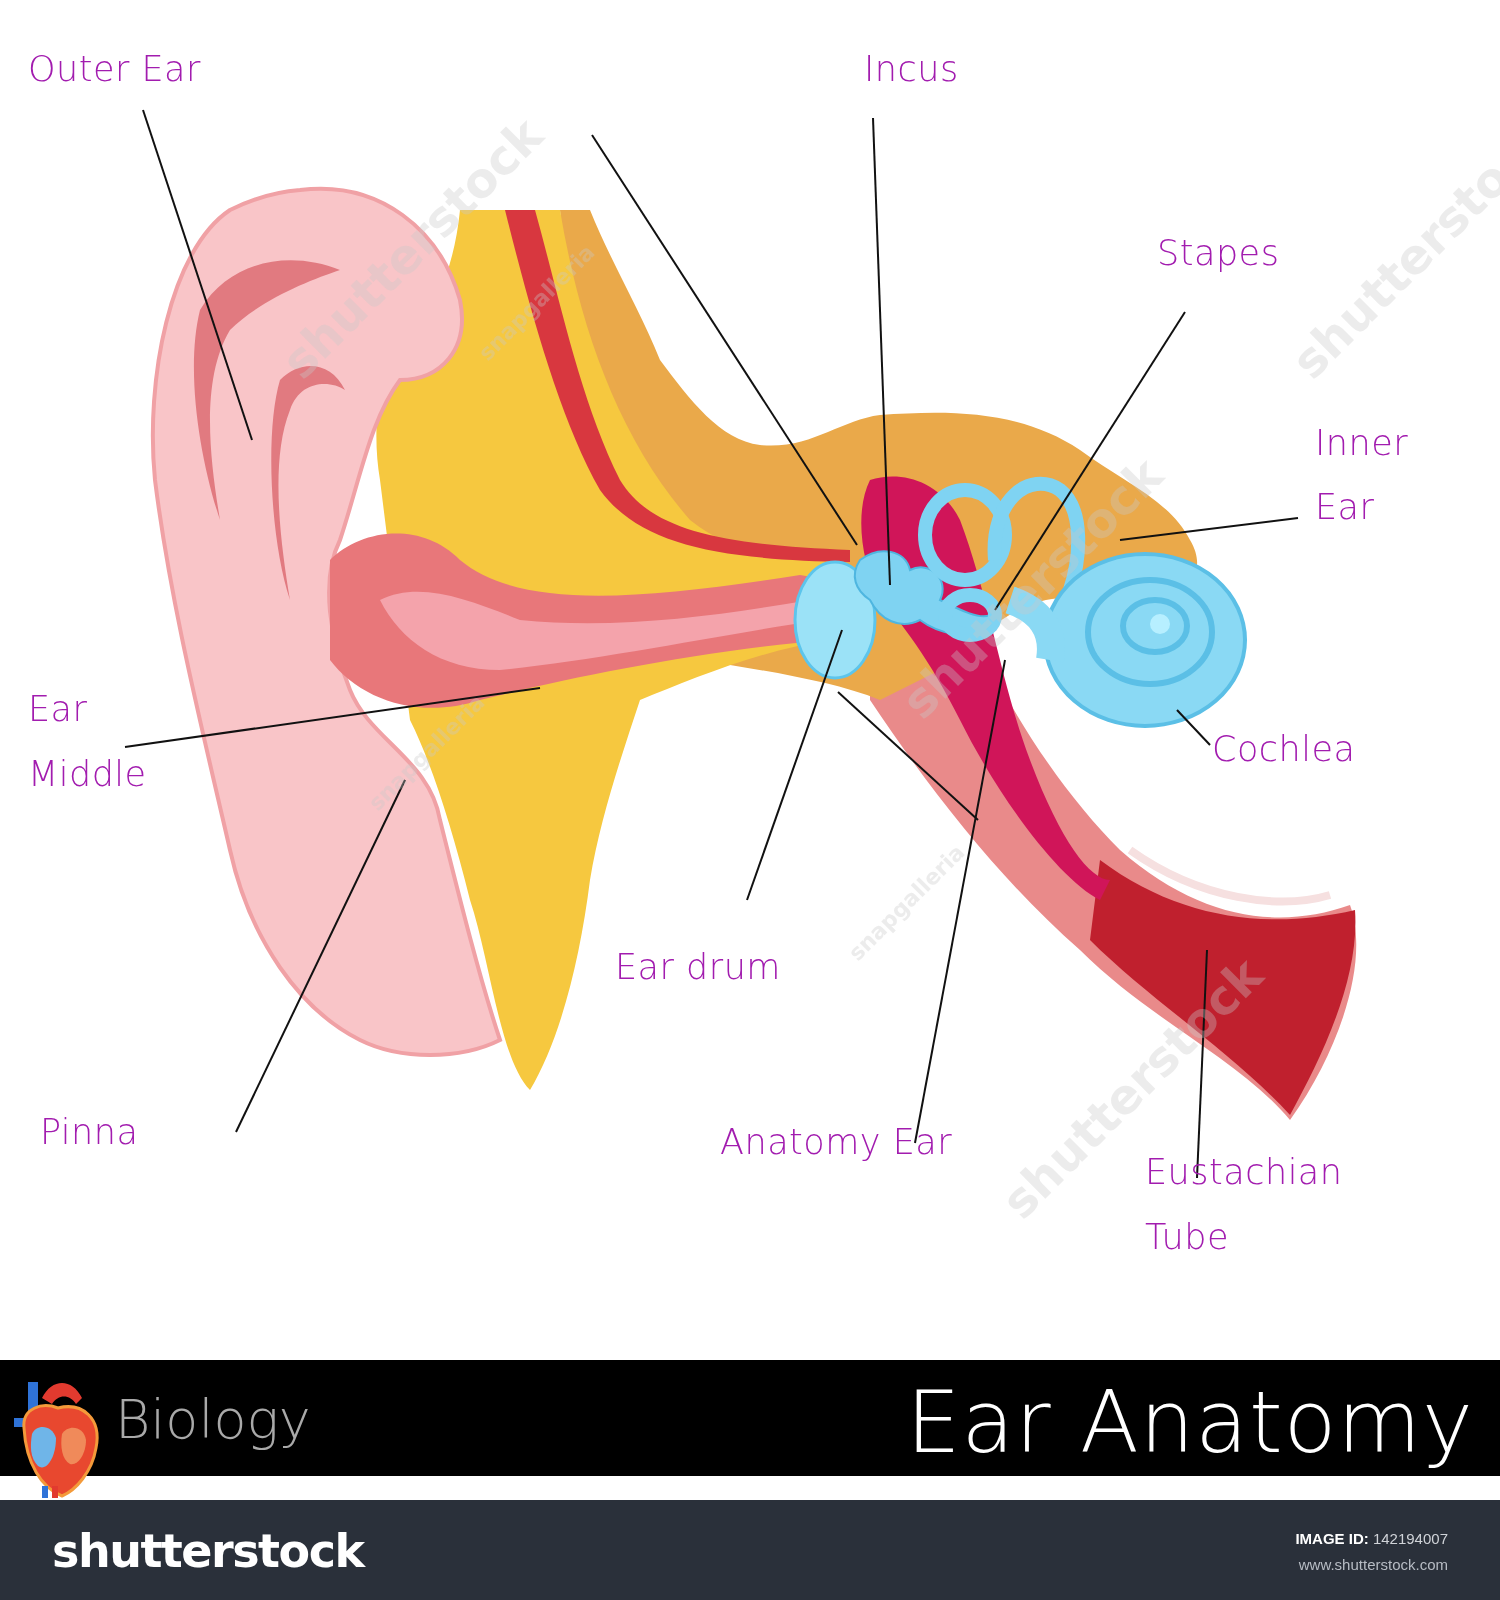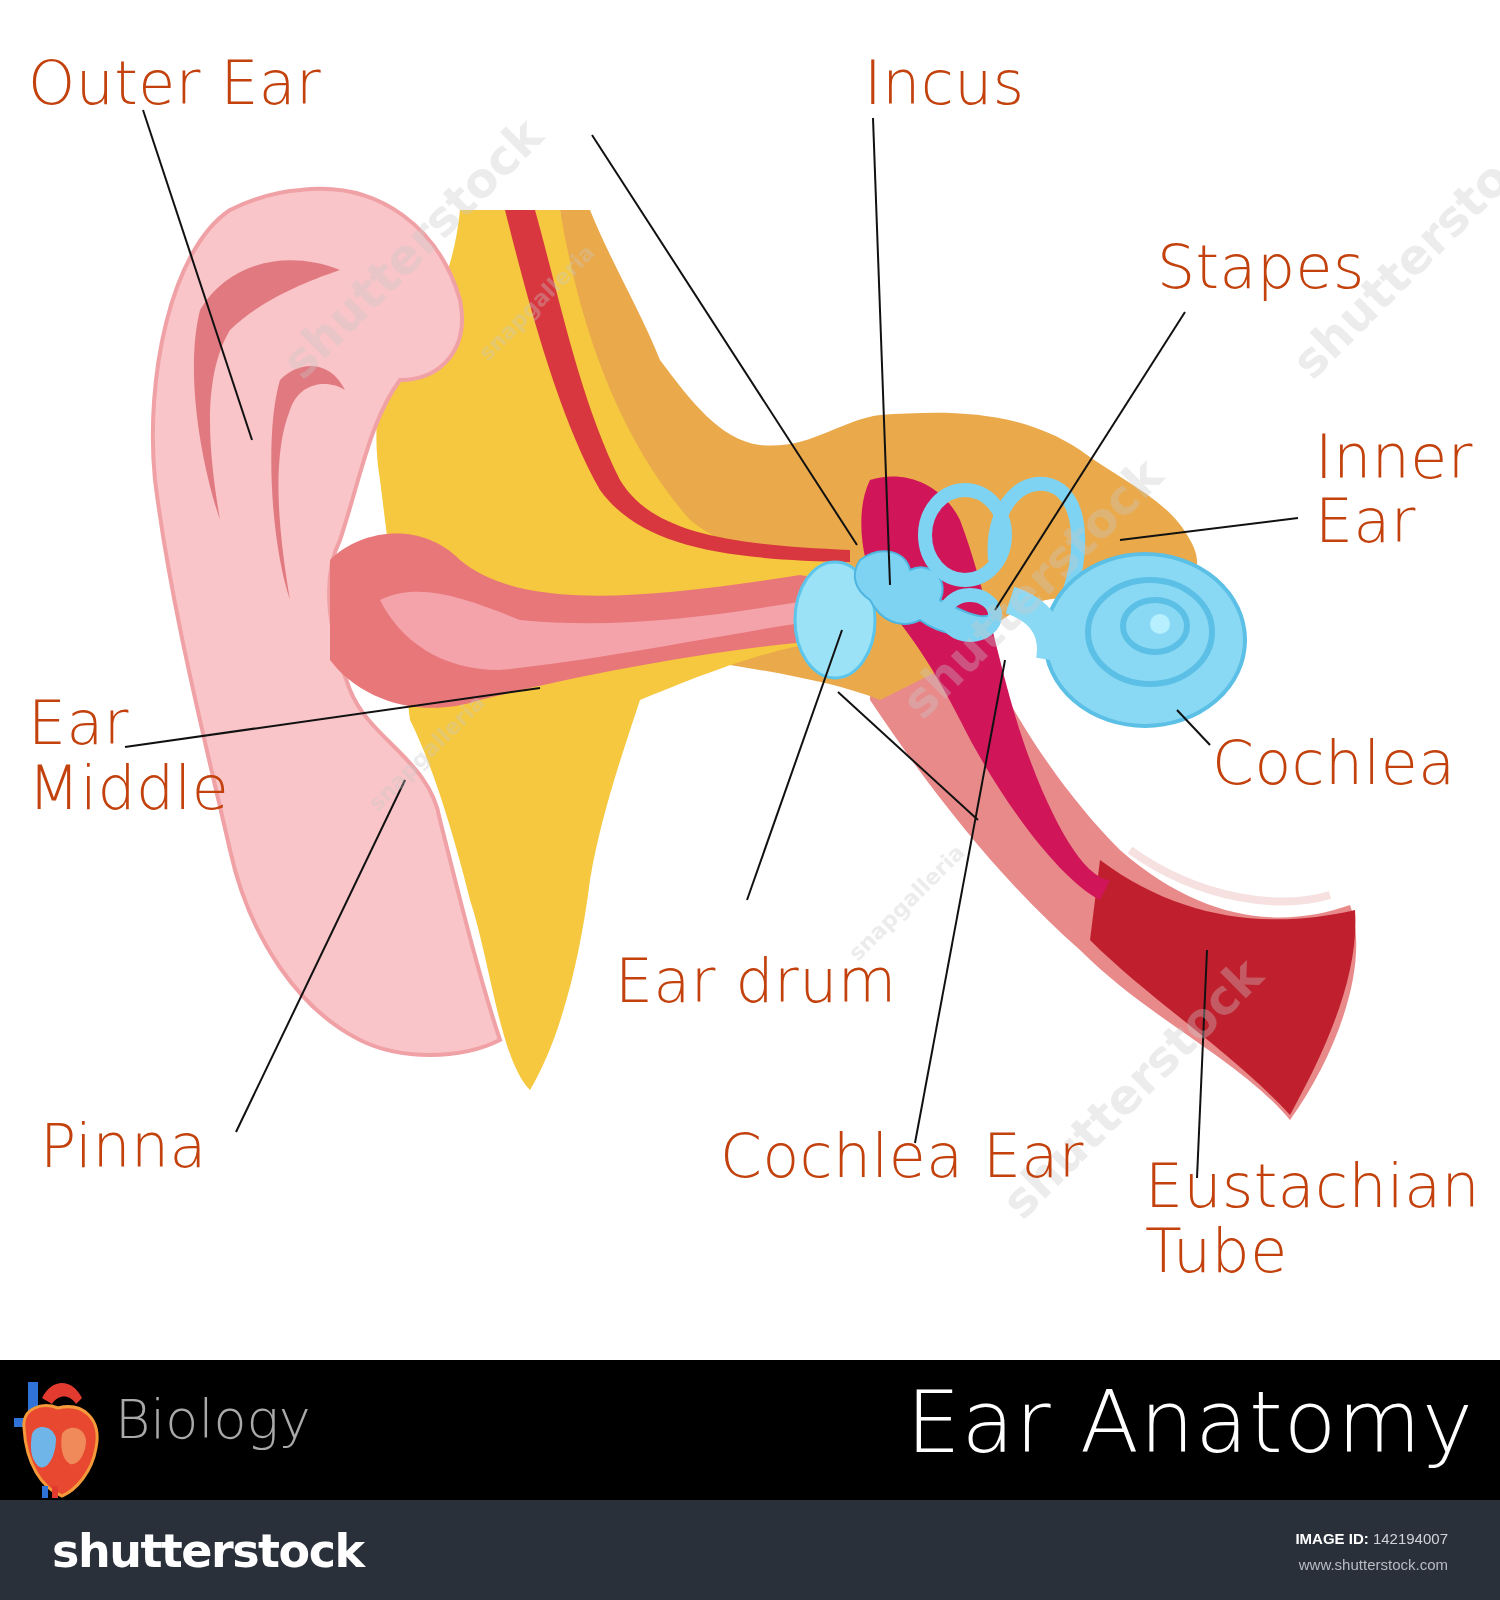--- a/index.html
+++ b/index.html
@@ -1,20 +1,20 @@
 <!DOCTYPE html>
 <html><head>
 <meta charset="utf-8">
 <style>
   html, body { margin: 0; padding: 0; }
   body { width: 1500px; height: 1600px; position: relative; background: #ffffff; overflow: hidden; font-family: "DejaVu Sans", sans-serif; }
   #stage { position: absolute; left: 0; top: 0; width: 1500px; height: 1360px; background: #ffffff; }
   #diagram-svg { position: absolute; left: 0; top: 0; }
-  .label { position: absolute; color: #c2410c; font-family: "DejaVu Sans", sans-serif; font-weight: 300; font-size: 60px; line-height: 1.12; letter-spacing: 0.5px; white-space: nowrap; }
-  #title-bar { position: absolute; left: 0; top: 1360px; width: 1500px; height: 140px; background: #000; }
+  .label { position: absolute; color: #a21caf; font-family: "DejaVu Sans", sans-serif; font-weight: 300; font-size: 35px; line-height: 1.12; letter-spacing: 0.5px; white-space: nowrap; }
+  #title-bar { position: absolute; left: 0; top: 1360px; width: 1500px; height: 116px; background: #000; }
   #biology-text { position: absolute; left: 115px; top: 28px; font-size: 54px; color: #a9a9a9; font-family: "DejaVu Sans", sans-serif; font-weight: 300; }
   #main-title { position: absolute; right: 26px; top: 12px; font-size: 86px; color: #fff; font-family: "DejaVu Sans", sans-serif; font-weight: 300; letter-spacing: 1px; text-align: center; }
   #heart-icon { position: absolute; left: 12px; top: 8px; width: 92px; height: 130px; }
   #footer { position: absolute; left: 0; top: 1500px; width: 1500px; height: 100px; background: #2a303a; }
   #brand { position: absolute; left: 52px; top: 24px; font-size: 46px; font-weight: bold; color: #fff; font-family: "DejaVu Sans", sans-serif; letter-spacing: -1.5px; }
   #image-id { position: absolute; right: 52px; top: 30px; font-size: 15px; color: #d0d3d8; font-family: "Liberation Sans", sans-serif; text-align: right; }
   #image-id b { color: #fff; font-weight: bold; }
   #site-url { position: absolute; right: 52px; top: 56px; font-size: 15px; color: #b7bcc4; font-family: "Liberation Sans", sans-serif; }
   .wm { position: absolute; color: rgba(200,200,200,0.35); font-size: 48px; font-weight: bold; transform: rotate(-45deg); font-family: "DejaVu Sans", sans-serif; pointer-events: none; }
 </style>
@@ -88,21 +88,21 @@
   <div class="label" style="left:28px;top:50px;">Outer Ear</div>
   <div class="label" style="left:864px;top:50px;">Incus</div>
   <div class="label" style="left:1157px;top:234px;">Stapes</div>
   <div class="label" style="left:1315px;top:424px;text-align:center;">Inner</div>
   <div class="label" style="left:1315px;top:488px;">Ear</div>
   <div class="label" style="left:28px;top:690px;">Ear</div>
   <div class="label" style="left:28px;top:755px;">Middle</div>
   <div class="label" style="left:1212px;top:730px;">Cochlea</div>
   <div class="label" style="left:615px;top:948px;">Ear drum</div>
   <div class="label" style="left:40px;top:1113px;">Pinna</div>
-  <div class="label" style="left:720px;top:1123px;">Cochlea Ear</div>
+  <div class="label" style="left:720px;top:1123px;">Anatomy Ear</div>
   <div class="label" style="left:1145px;top:1153px;">Eustachian</div>
   <div class="label" style="left:1145px;top:1218px;">Tube</div>
 </div>
 
 <div id="title-bar">
   <svg id="heart-icon" viewBox="0 0 92 130">
     <rect x="16" y="14" width="10" height="60" fill="#2f73d8"></rect>
     <rect x="2" y="50" width="28" height="9" fill="#2f73d8"></rect>
     <path d="M30 30 C40 10 60 10 70 30 L64 36 C58 26 46 26 40 36 Z" fill="#e23a2f"></path>
     <path d="M12 60 C10 40 30 34 46 40 C70 34 90 50 84 80 C80 104 64 122 50 128 C30 120 14 96 12 60 Z" fill="#e8482f" stroke="#f49a3a" stroke-width="3"></path>

